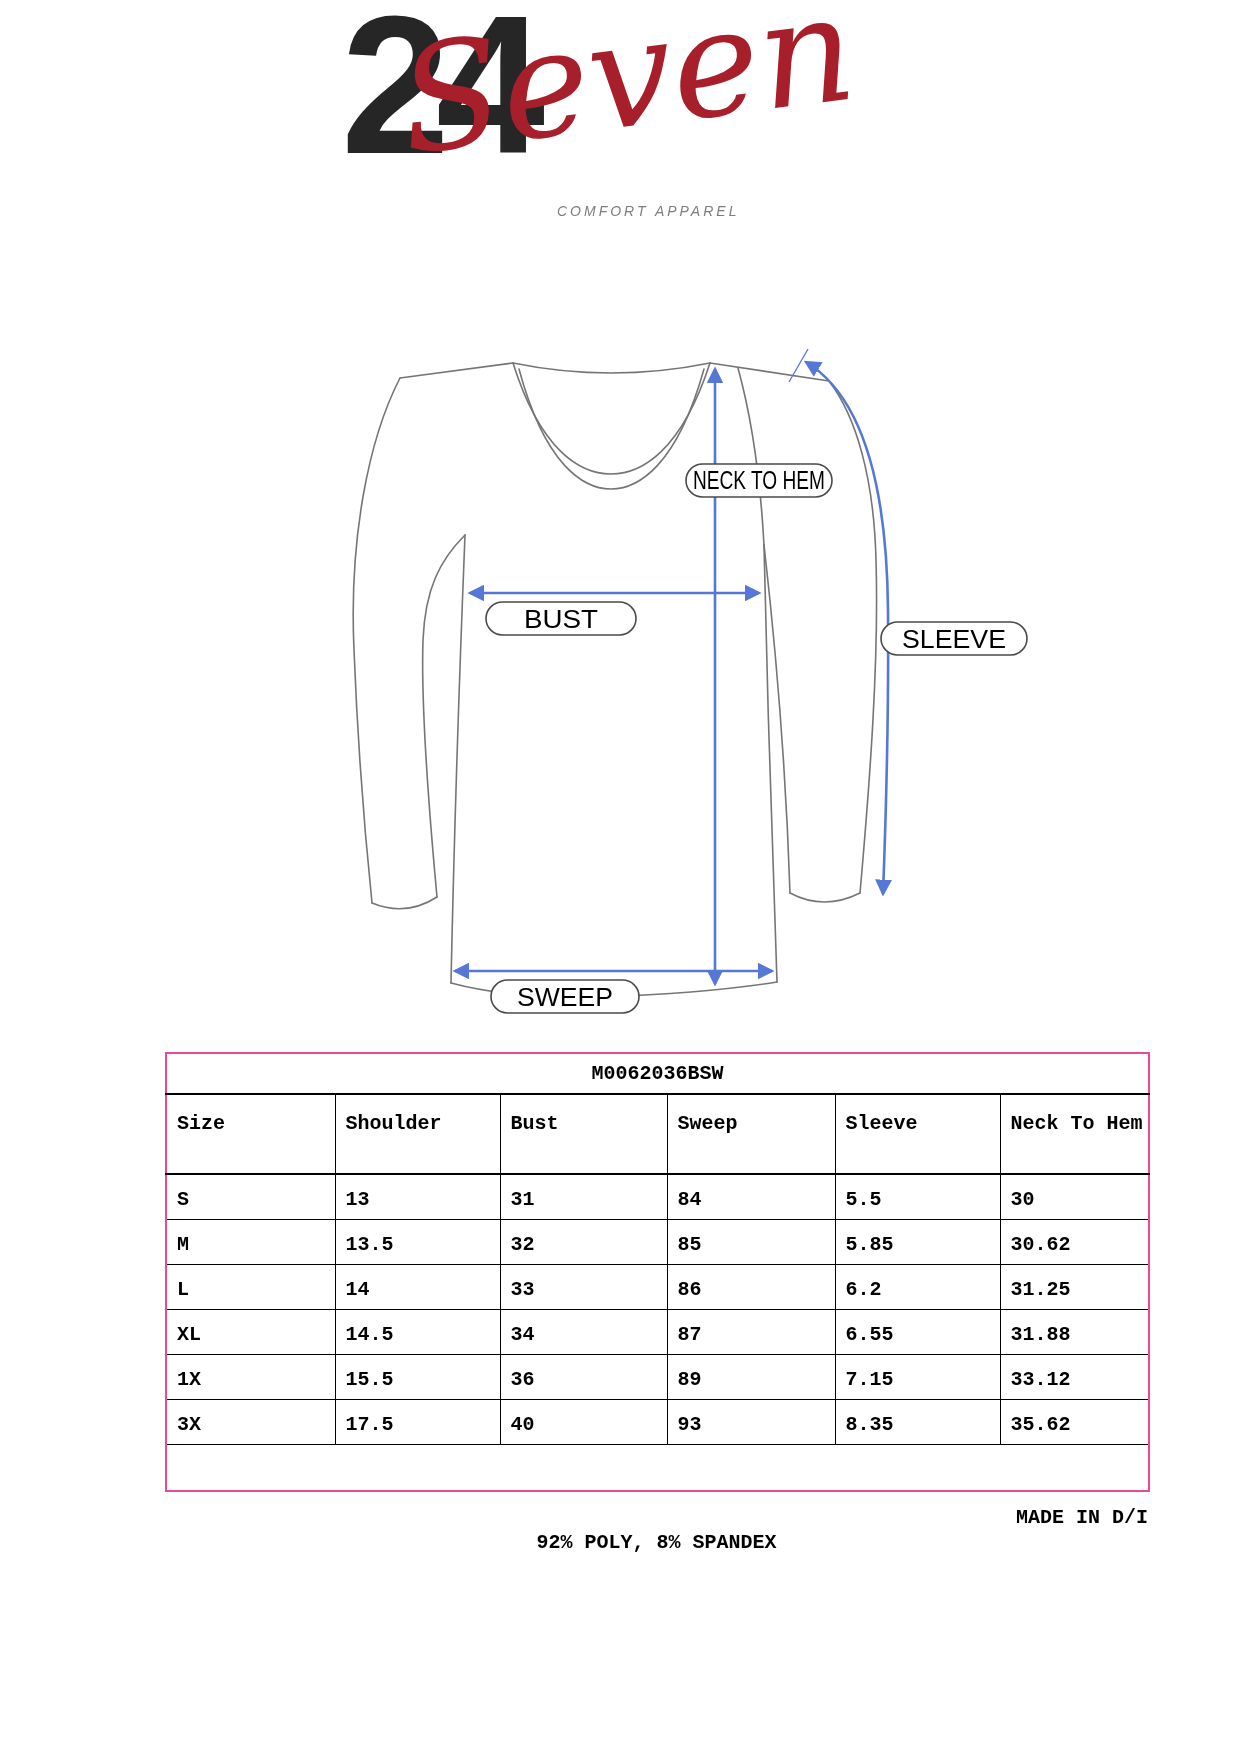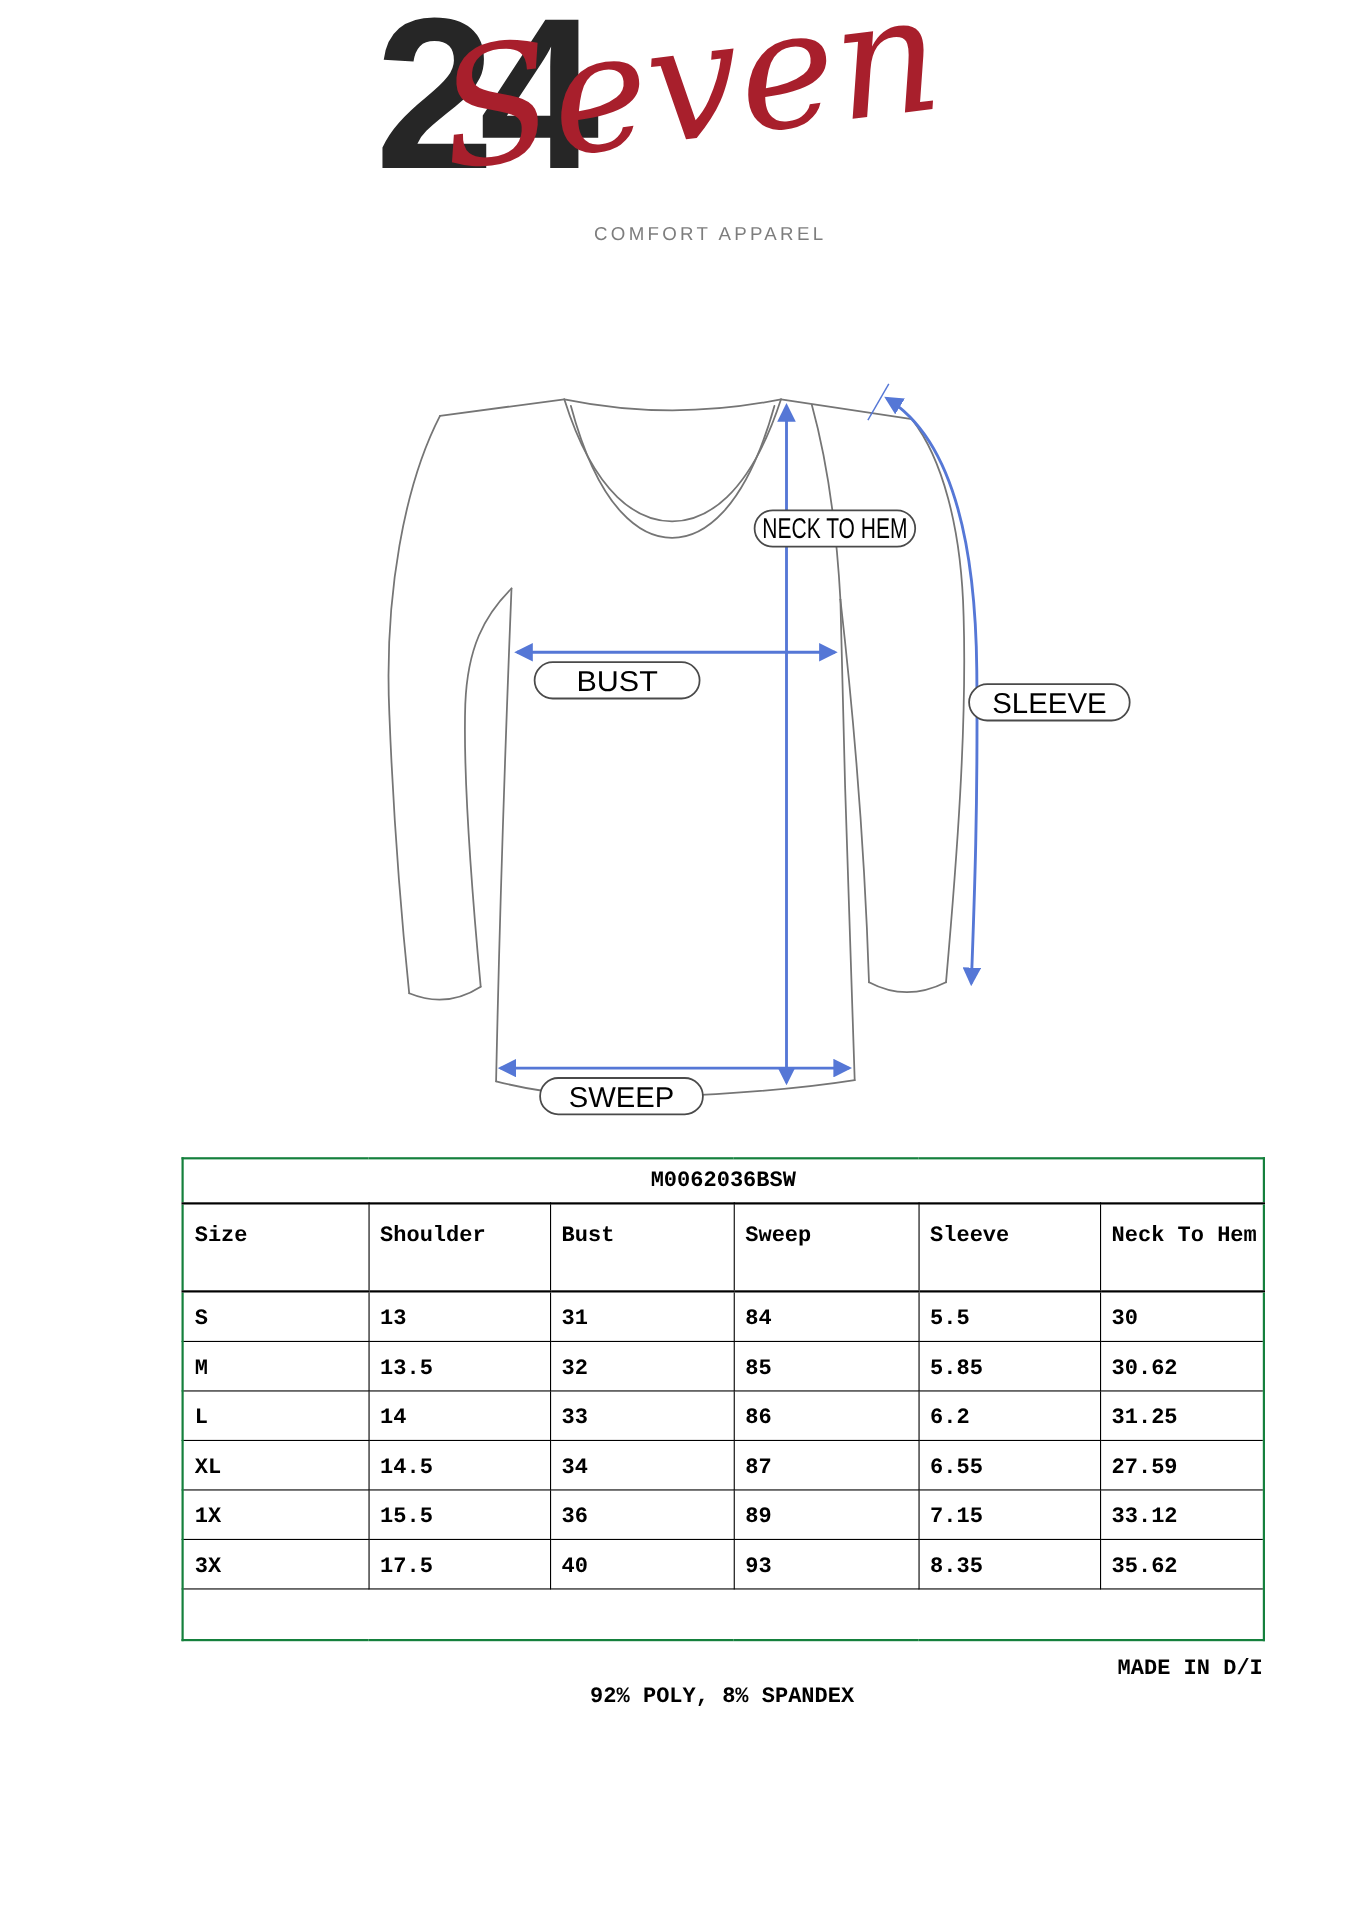--- a/index.html
+++ b/index.html
@@ -6,30 +6,30 @@
   #page{position:relative;width:1237px;height:1750px;background:#ffffff;overflow:hidden;
         font-family:"Liberation Sans",sans-serif;margin-left:38px;}
 
   
   #logo{position:absolute;left:0;top:0;width:1237px;height:260px;}
   .logo-24{position:absolute;left:303px;top:-32px;font-size:196px;font-weight:800;
            letter-spacing:-14px;color:#262626;line-height:1.2;}
   .logo-seven{position:absolute;left:372px;top:28px;font-size:148px;
               font-family:"DejaVu Serif",serif;font-style:italic;color:#a81f2c;
               transform:rotate(-7deg);transform-origin:left bottom;line-height:1;}
-  .logo-tagline{position:absolute;left:502px;top:203px;font-size:17px;letter-spacing:3px;
-                color:#7d7d7d;font-weight:400;}
+  .logo-tagline{position:absolute;left:519px;top:203px;font-size:14px;letter-spacing:3px;
+                color:#7d7d7d;font-weight:400;font-style:italic;}
 
   
   #diagram-svg{position:absolute;left:0;top:0;width:1237px;height:1750px;}
   .oval-label-text{font-family:"Liberation Sans",sans-serif;font-size:26px;fill:#000;}
 
   
   #size-table{position:absolute;left:127px;top:1052px;width:983px;border-collapse:collapse;
-              border:2px solid #15803d;font-family:"Liberation Mono",monospace;font-weight:700;
+              border:2px solid #ec4899;font-family:"Liberation Mono",monospace;font-weight:700;
               font-size:20px;color:#000;table-layout:fixed;}
   #size-table td{border:1px solid #000;padding:4px 0 0 10px;}
   #size-table .title-cell{border-bottom:2px solid #000;text-align:center;height:39px;padding:0;}
   #size-table .head-cell{border-bottom:2px solid #000;height:64px;vertical-align:top;
                          padding-top:14px;line-height:1.5;}
   #size-table .data-cell{height:40px;vertical-align:middle;}
   #size-table .empty-cell{height:41px;border-top:1px solid #000;}
 
   
   .footer-line{position:absolute;left:127px;width:983px;text-align:center;
@@ -159,21 +159,21 @@
         <td class="data-cell">86</td>
         <td class="data-cell">6.2</td>
         <td class="data-cell">31.25</td>
       </tr>
       <tr>
         <td class="data-cell">XL</td>
         <td class="data-cell">14.5</td>
         <td class="data-cell">34</td>
         <td class="data-cell">87</td>
         <td class="data-cell">6.55</td>
-        <td class="data-cell">27.59</td>
+        <td class="data-cell">31.88</td>
       </tr>
       <tr>
         <td class="data-cell">1X</td>
         <td class="data-cell">15.5</td>
         <td class="data-cell">36</td>
         <td class="data-cell">89</td>
         <td class="data-cell">7.15</td>
         <td class="data-cell">33.12</td>
       </tr>
       <tr>

